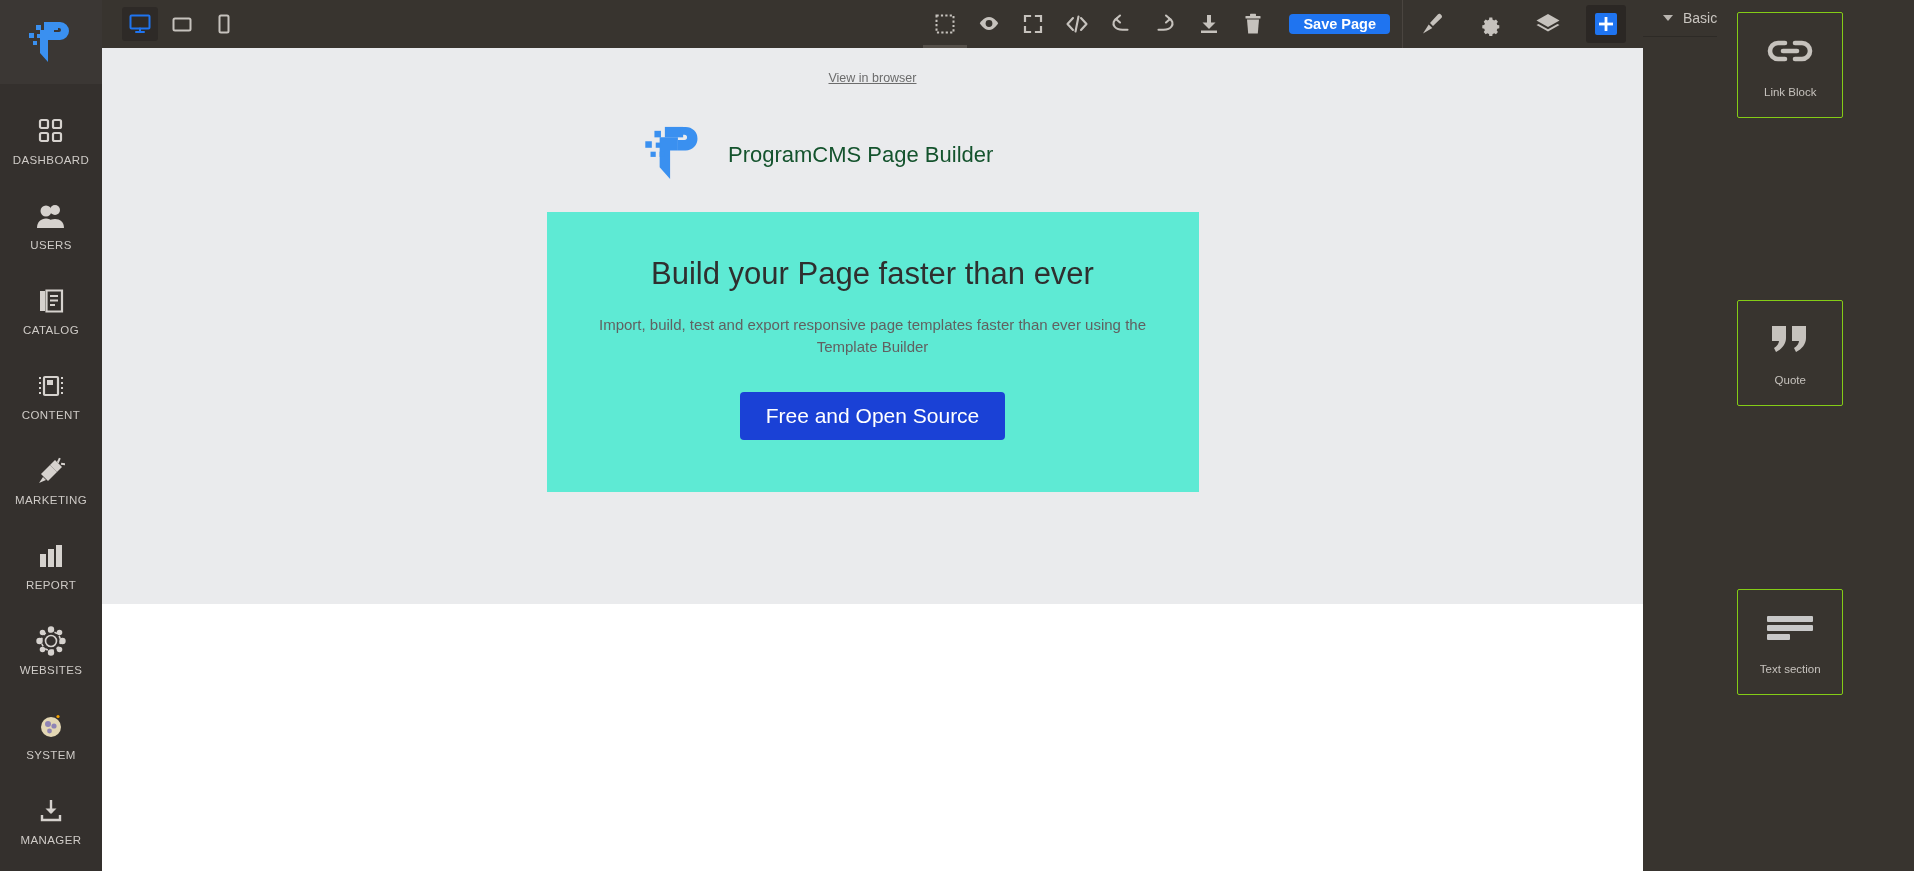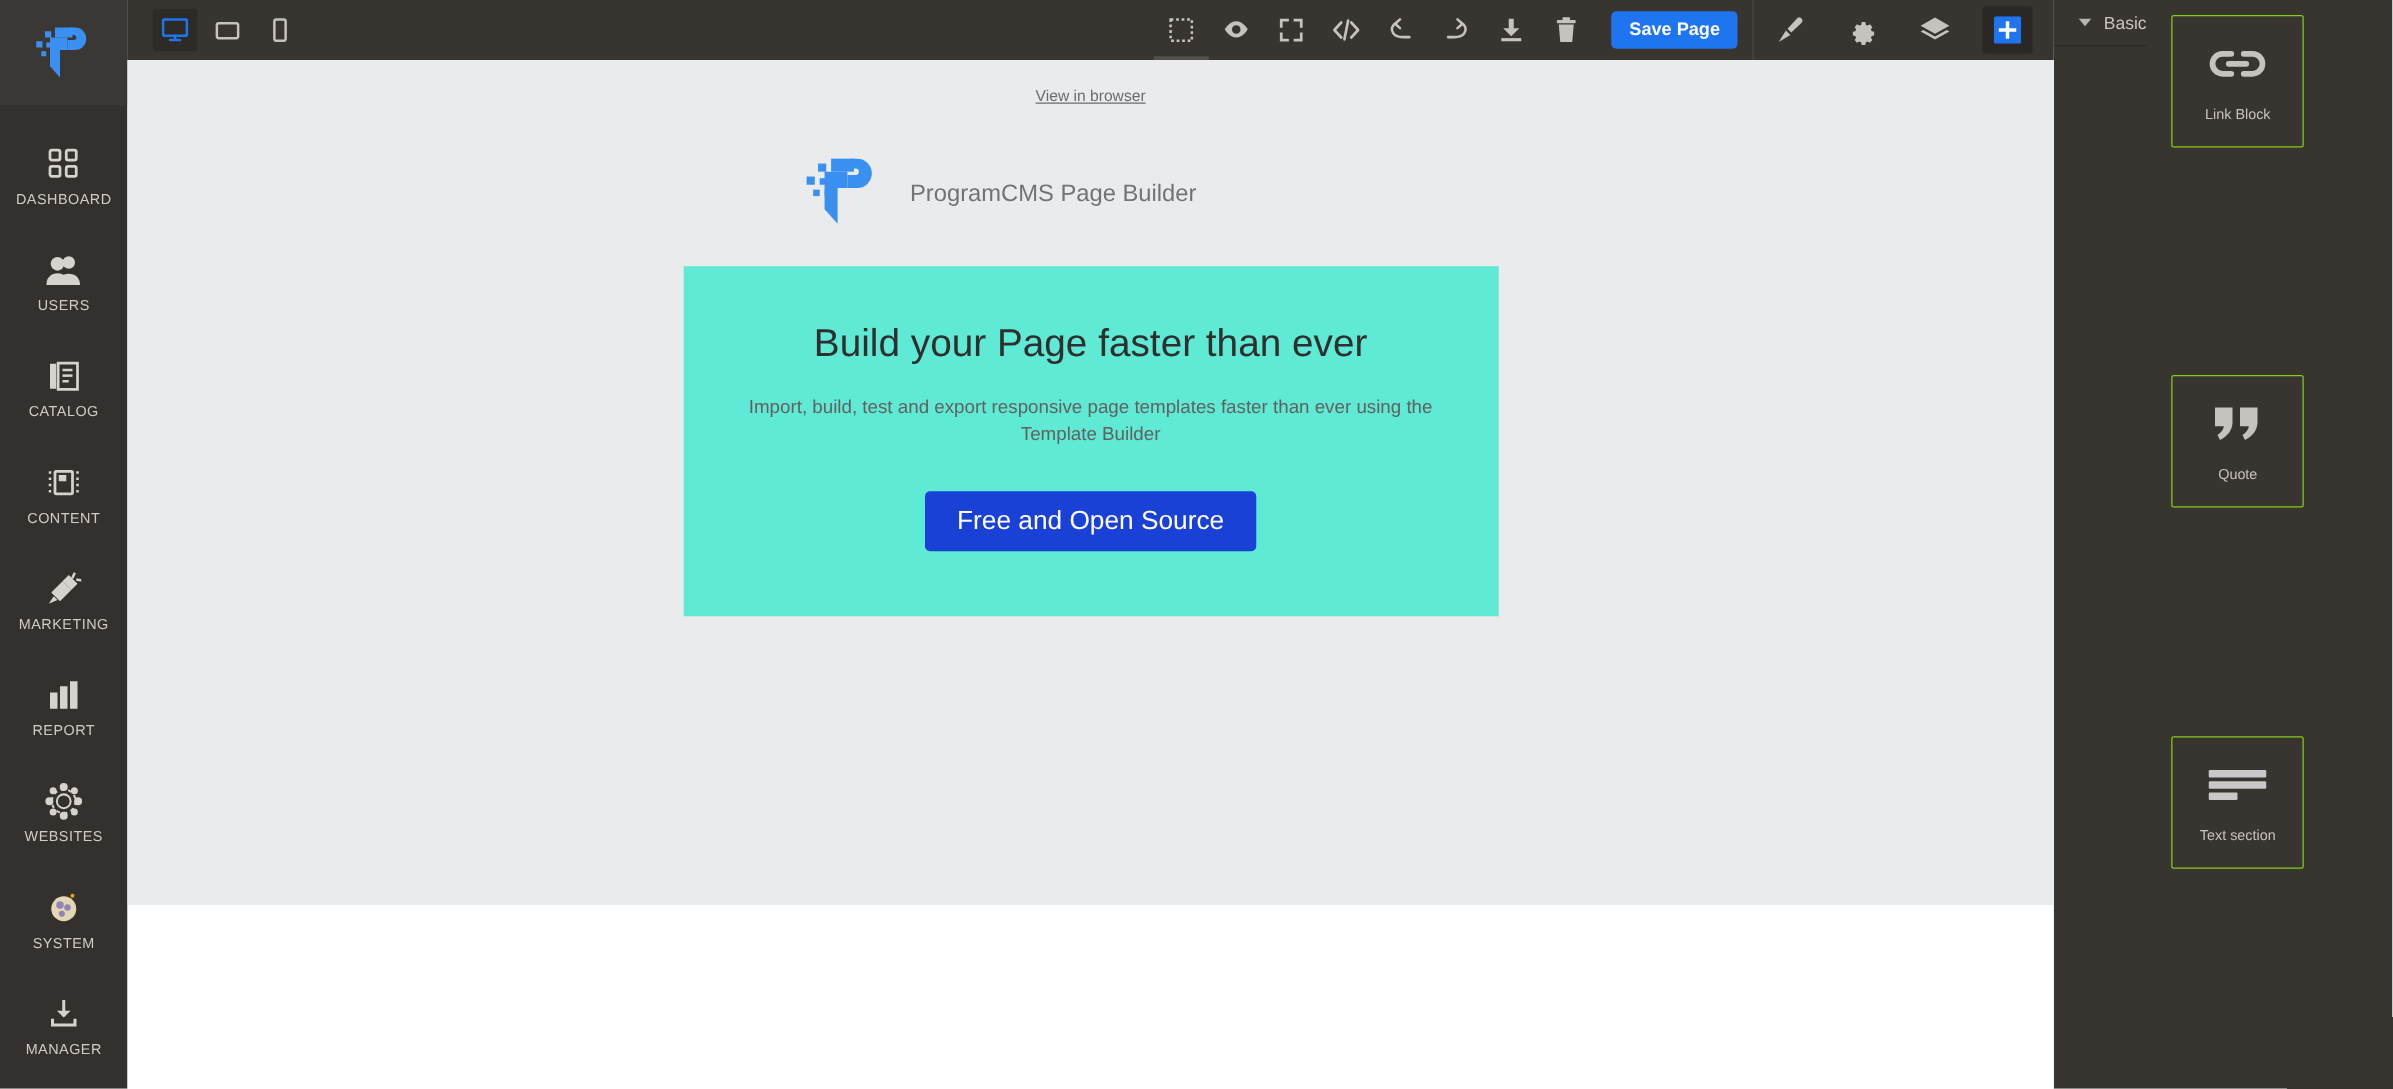--- a/index.html
+++ b/index.html
@@ -60,52 +60,52 @@
     display: flex; align-items: center; justify-content: center;
     cursor: pointer; position: relative;
   }
   .tb-btn.sel::after {
     content: ""; position: absolute; left: 0; right: 0; bottom: 0;
     height: 3px; background: #55504a;
   }
   .save-btn {
     background: #1f74f0; color: #fff;
     font-size: 14.5px; font-weight: bold;
-    height: 30px; padding: 0 14px;
+    height: 20px; padding: 0 14px;
     border: none; border-radius: 4px;
     margin: 0 12px 0 14px;
     cursor: pointer;
     font-family: "Liberation Sans", sans-serif;
   }
   .tb-divider { width: 1px; height: 48px; background: #4a4540; }
   .tb-group-panels { display: flex; align-items: center; padding-right: 8px; }
   .tb-panel-btn {
     width: 58px; height: 48px;
     display: flex; align-items: center; justify-content: center;
     cursor: pointer;
   }
   .tb-panel-btn.active-sq {
     width: 40px; height: 38px; border-radius: 3px;
     background: #2b2724; margin: 0 9px;
   }
 
   
   .canvas-wrap { flex: 1 1 auto; background: #ffffff; position: relative; overflow: hidden; }
-  .email-body { background: #eaebed; padding: 0 0 0 0; height: 676px; }
+  .email-body { background: #eaebed; padding: 0 0 0 0; height: 556px; }
   .view-browser-row { text-align: center; padding-top: 20px; }
   .view-browser {
     font-size: 12.5px; color: #6c6c6c;
     text-decoration: underline; cursor: pointer;
   }
   .brand-row {
     display: flex; align-items: center;
     padding: 38px 0 0 542px;
     gap: 24px;
   }
-  .brand-name { font-size: 19px; color: #737373; }
+  .brand-name { font-size: 22px; color: #14532d; }
   .hero-card {
     background: #5eead4;
     width: 652px;
     margin: 26px auto 0 auto;
     padding: 44px 40px 52px 40px;
     text-align: center;
   }
   .hero-title {
     font-size: 31px; font-weight: normal;
     color: #2f2f2f; margin-bottom: 22px;

